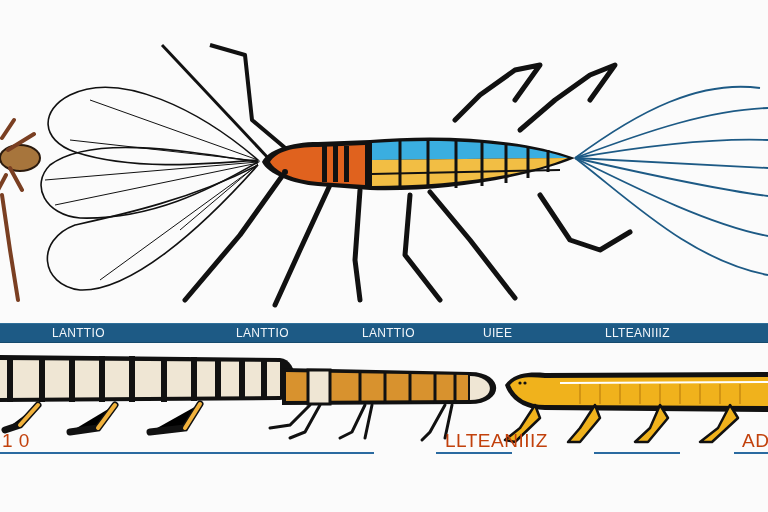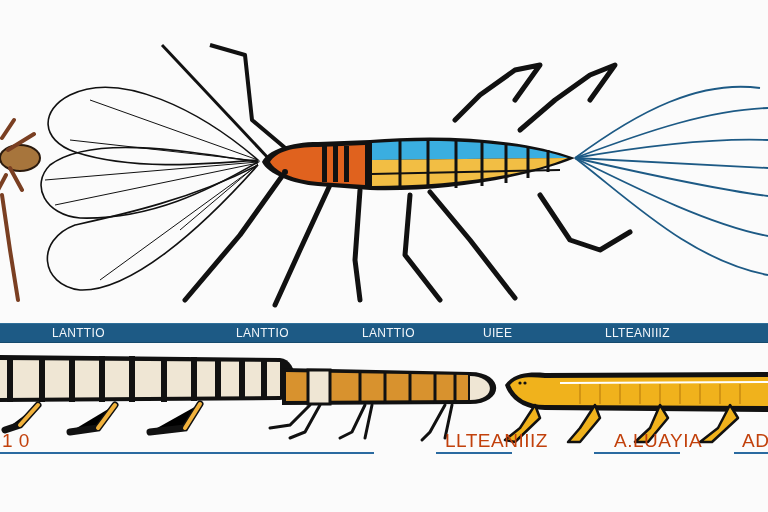--- a/index.html
+++ b/index.html
@@ -157,15 +157,14 @@
     <span class="band-label" style="left:605px">LLTEANIIIZ</span>
   </div>
 
   <div class="bottom-line" style="left:0;top:452px;width:374px"></div>
   <div class="bottom-line" style="left:436px;top:452px;width:76px"></div>
   <div class="bottom-line" style="left:594px;top:452px;width:86px"></div>
   <div class="bottom-line" style="left:734px;top:452px;width:34px"></div>
 
   <span class="bottom-label" style="left:2px">1 0</span>
   <span class="bottom-label" style="left:445px">LLTEANIIIZ</span>
-  <span class="bottom-label" style="left:614px">A.LUAYIA</span>
   <span class="bottom-label" style="left:742px">AD</span>
 </div>
 
 </body></html>

